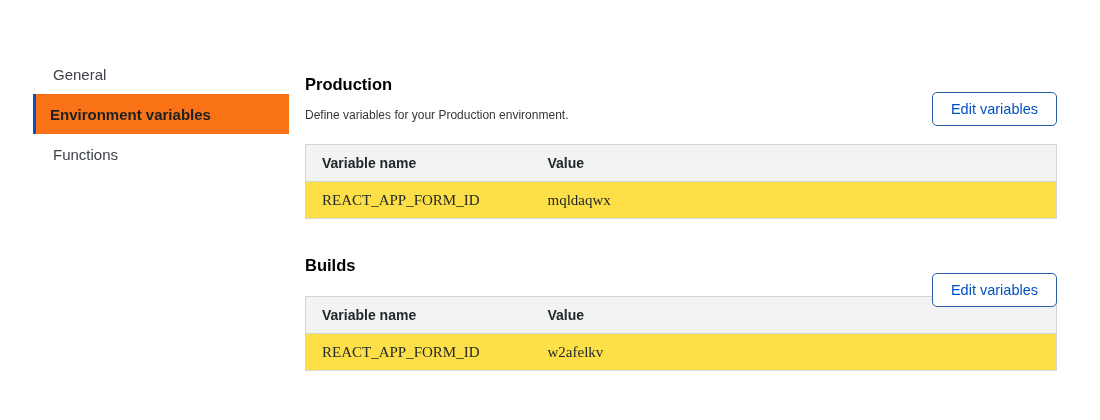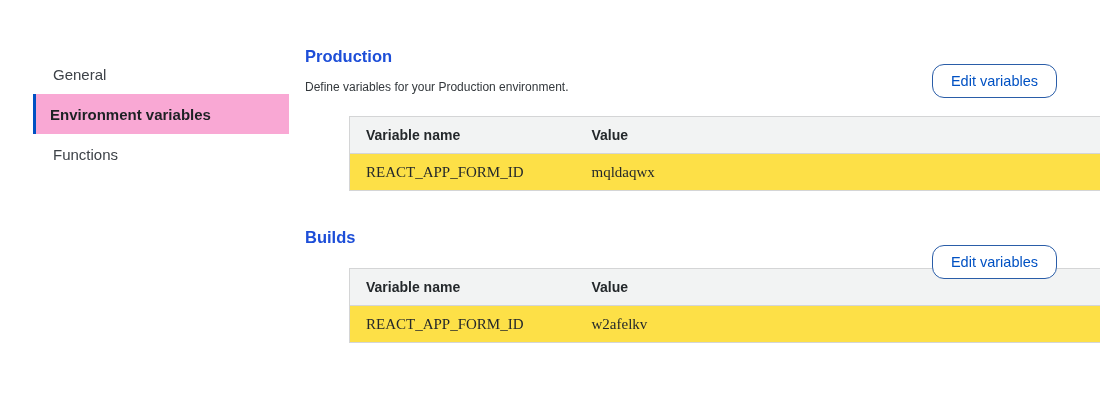--- a/index.html
+++ b/index.html
@@ -21,68 +21,68 @@
     height: 40px;
     display: flex;
     align-items: center;
     padding-left: 17px;
     font-size: 15px;
     color: #3d4248;
     cursor: pointer;
     border-left: 3px solid transparent;
   }
   .side-item.active {
-    background: #f9a8d4;
+    background: #f97316;
     border-left: 3px solid #0051c3;
     font-weight: bold;
     color: #1d2124;
     padding-left: 14px;
   }
 
   
   .main {
     position: absolute;
     left: 305px; top: 44px;
     width: 752px;
   }
   .section { position: relative; }
   .section + .section { margin-top: 34px; }
 
   .section-title {
     font-size: 16.5px;
     font-weight: bold;
-    color: #1d4ed8;
+    color: #000000;
     line-height: 24px;
+    margin-top: 28px;
   }
   .section-desc {
     margin-top: 9px;
     font-size: 12px;
     line-height: 20px;
     color: #33383c;
   }
   .edit-btn {
     position: absolute;
     top: 20px; right: 0;
     height: 34px;
     padding: 0 18px;
     background: #ffffff;
     border: 1px solid #2a5da8;
-    border-radius: 12px;
+    border-radius: 5px;
     color: #0051c3;
     font-family: "Liberation Sans", sans-serif;
     font-size: 14.5px;
     cursor: pointer;
   }
 
   table.env-table {
     margin-top: 19px;
     width: 100%;
     border-collapse: collapse;
     border: 1px solid #d4d5d6;
-    margin-left: 44px;
   }
   table.env-table th {
     background: #f2f3f3;
     text-align: left;
     height: 37px;
     padding: 0 16px;
     font-size: 14px;
     font-weight: bold;
     color: #24282b;
     border-bottom: 1px solid #d4d5d6;

